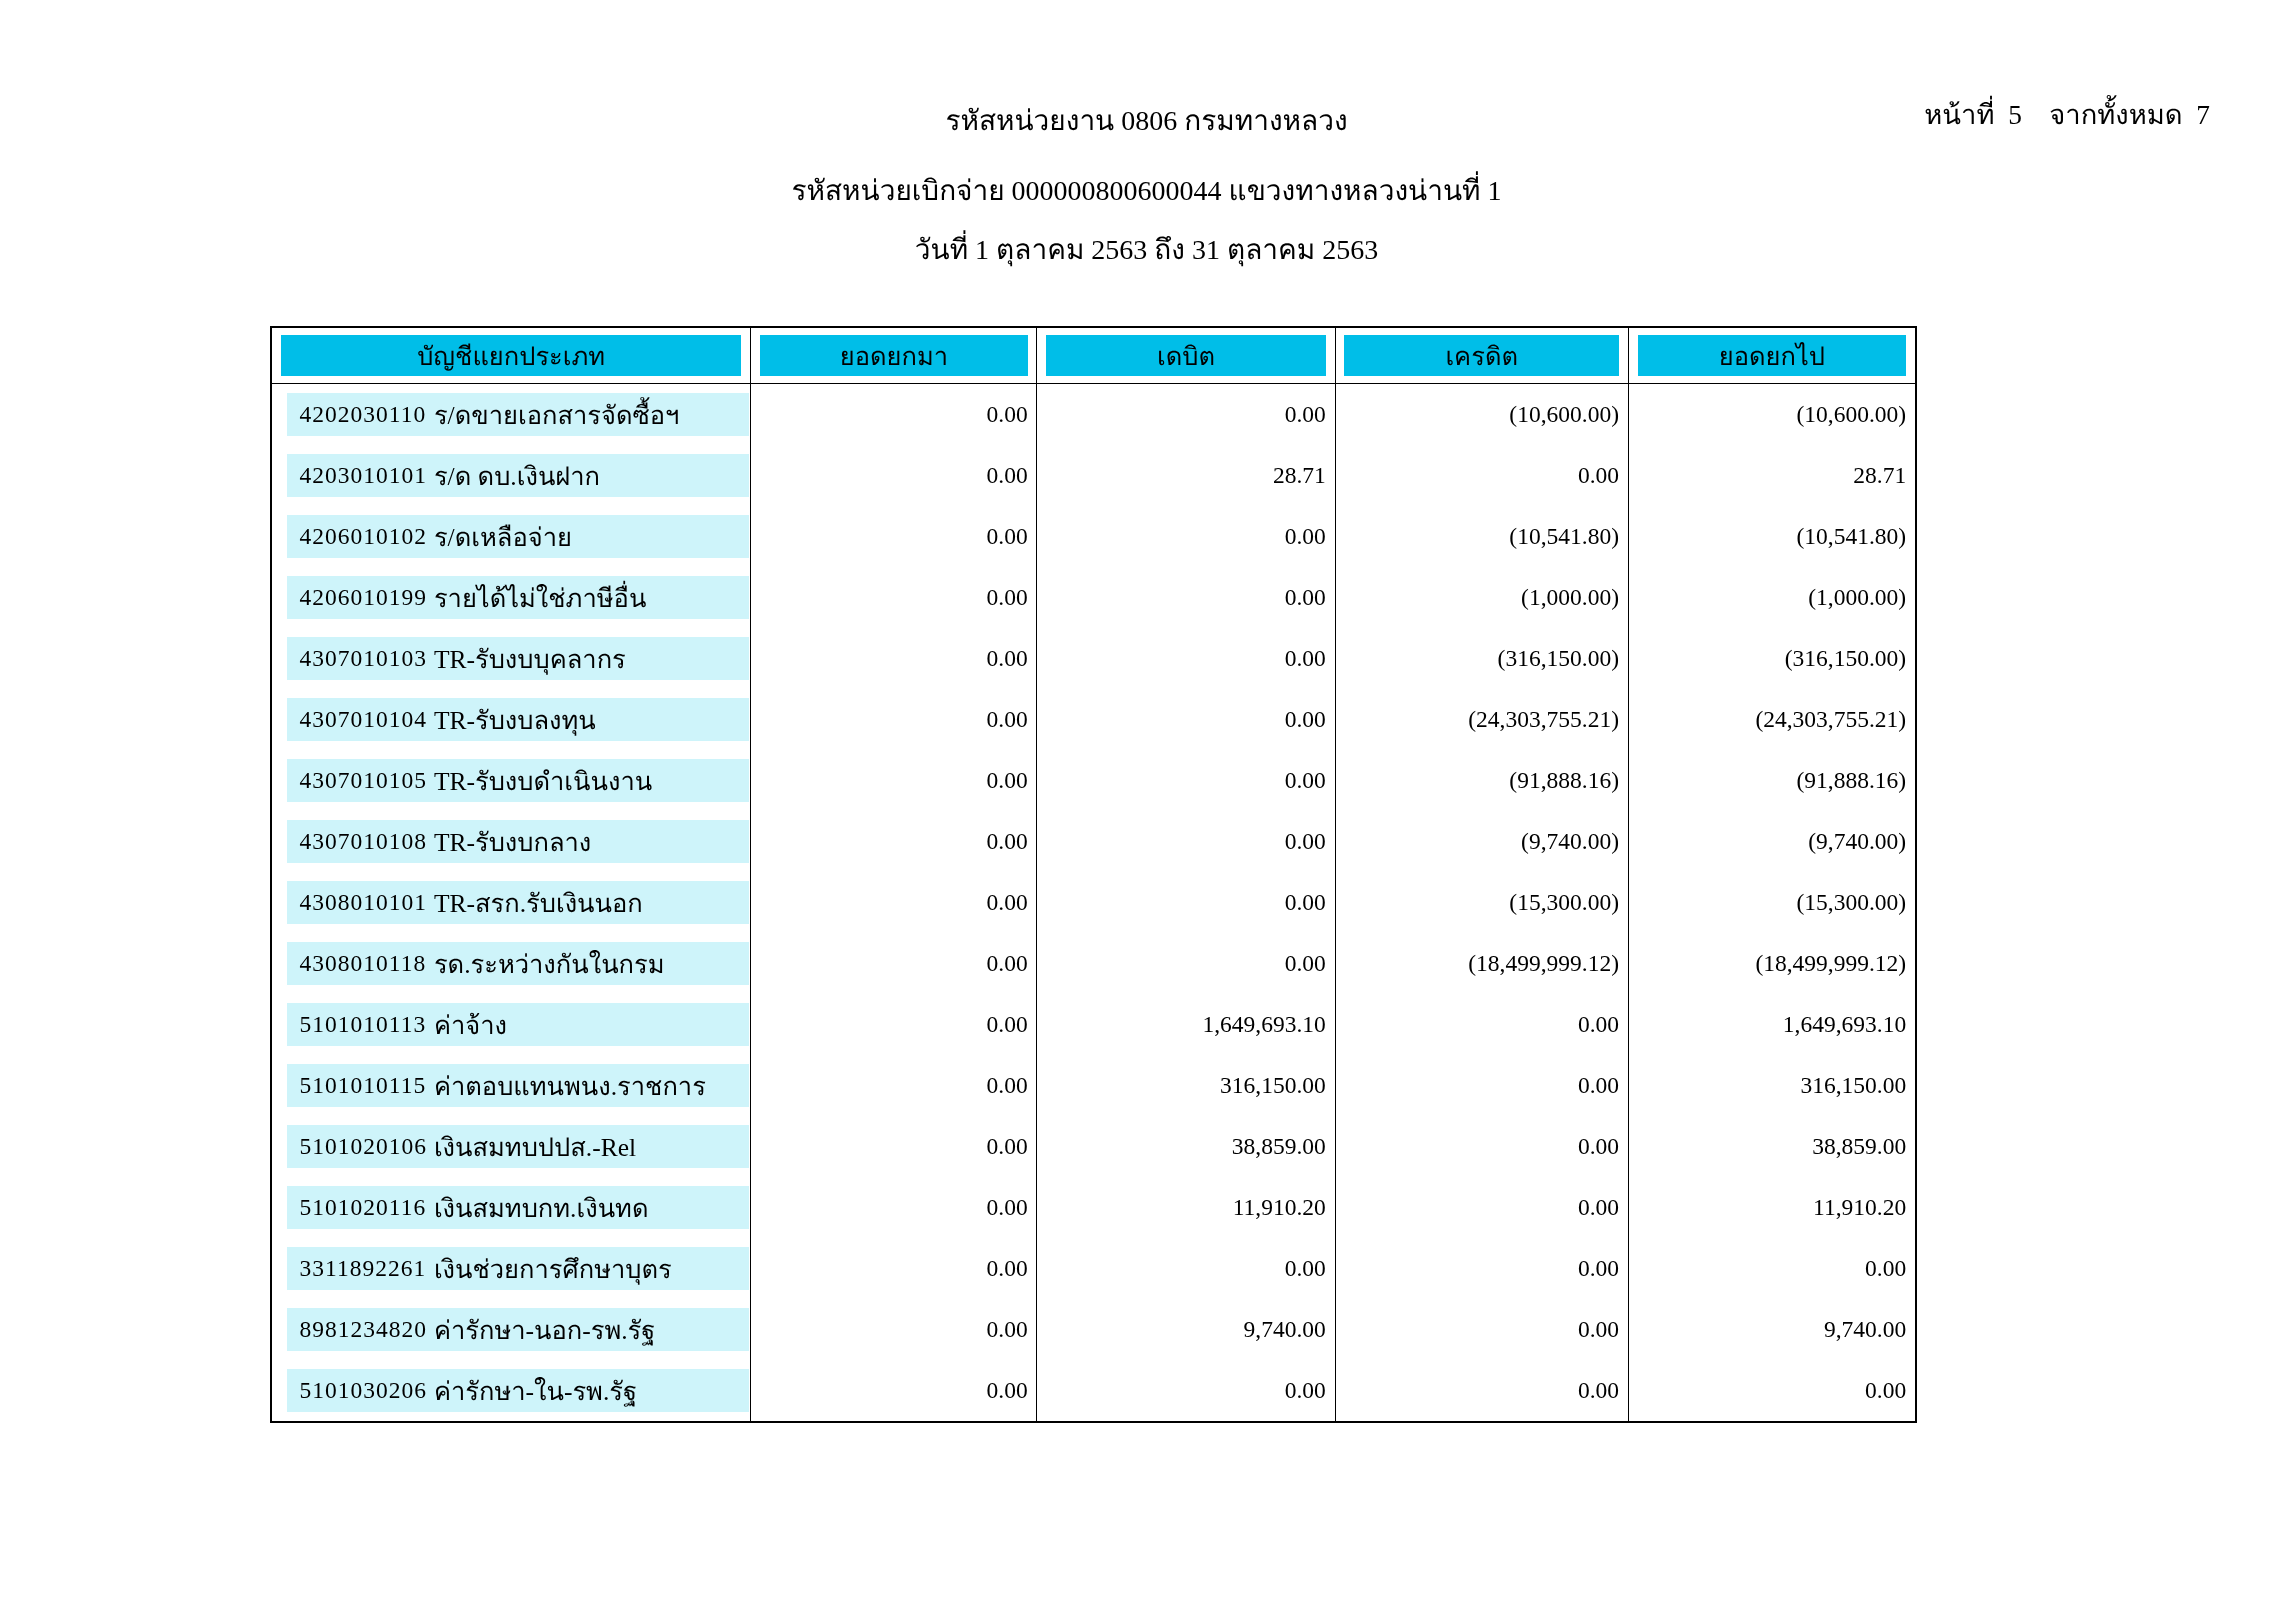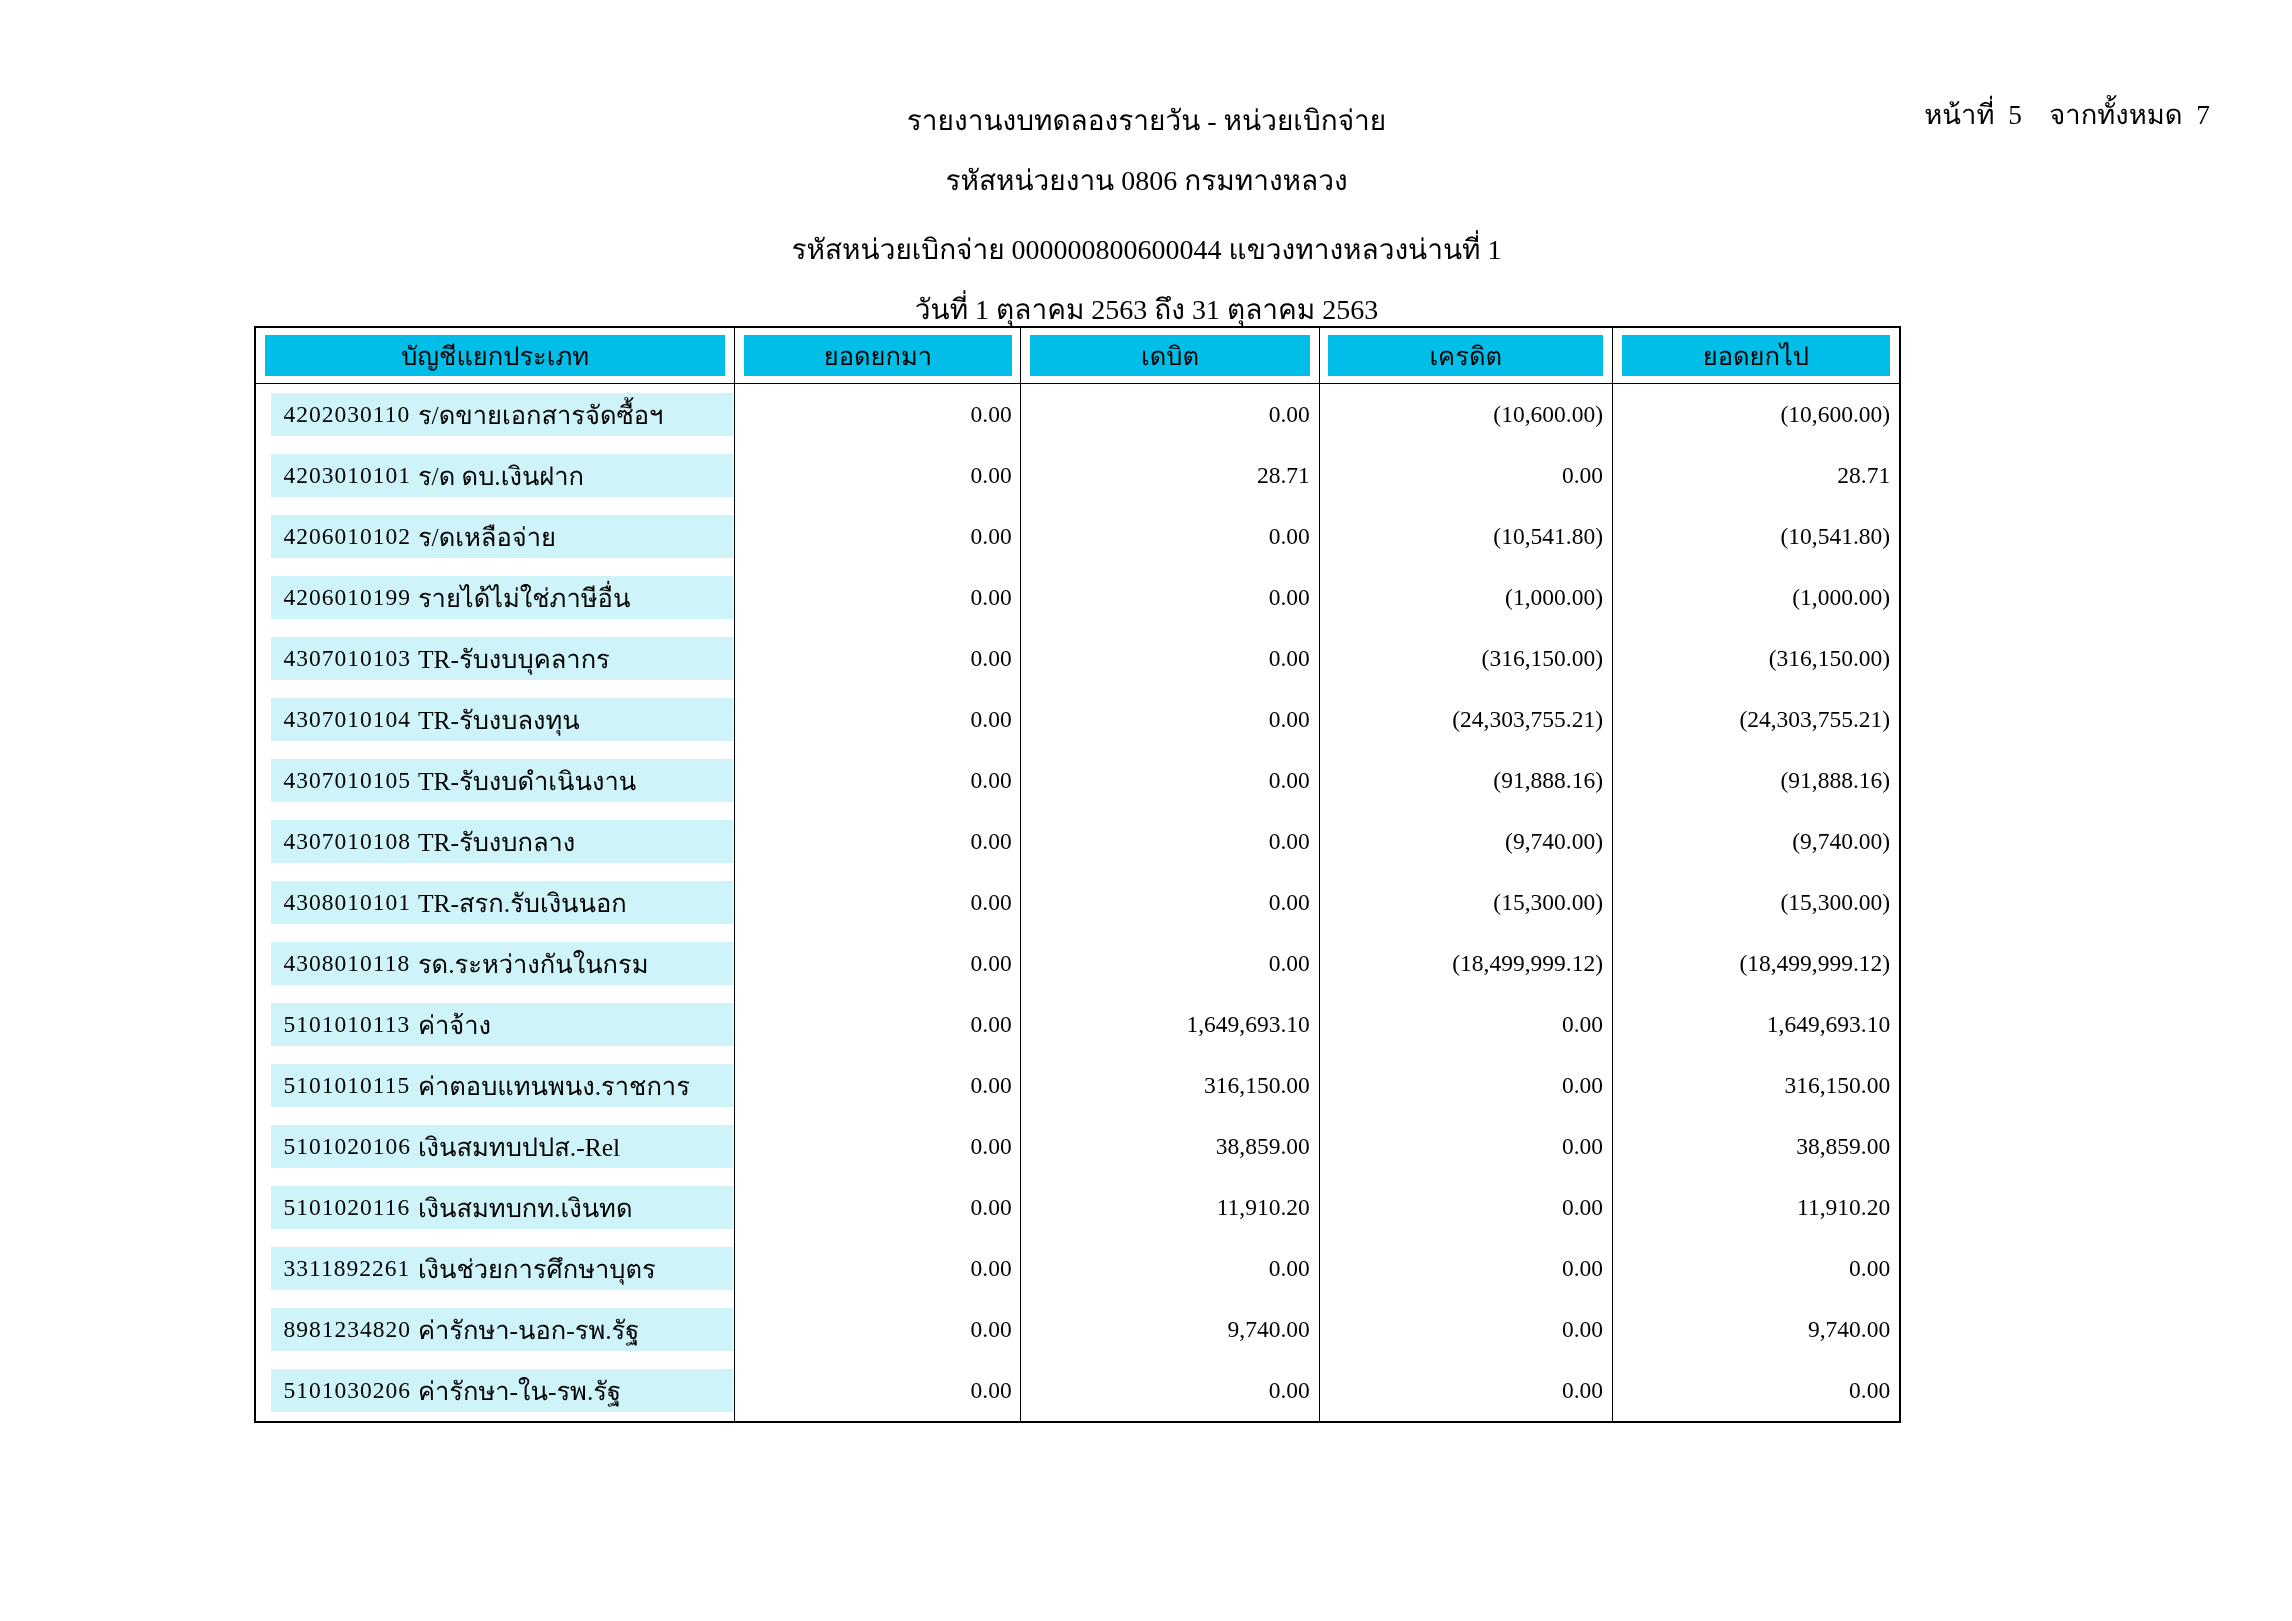--- a/index.html
+++ b/index.html
@@ -20,21 +20,21 @@
     font-size:27.4px;white-space:pre;
   }
   .report-header{
     position:absolute;top:98px;left:0;width:2293px;
     text-align:center;
   }
   .report-header .line{margin:0 0 15.7px 0;font-size:28px;}
   .report-header .line.sp{margin-bottom:25.5px;}
   
   .tbl-wrap{
-    position:absolute;left:254px;top:326px;
+    position:absolute;left:270px;top:326px;
   }
   table.report{
     border-collapse:separate;border-spacing:0;table-layout:fixed;
     width:1647px;
     border:2px solid #000;border-bottom-width:2.9px;
     background:#fff;
   }
   col.c1{width:478px;}
   col.c2{width:286px;}
   col.c3{width:298px;}
@@ -64,21 +64,20 @@
   td.num{
     text-align:right;padding-right:8.8px;font-size:23.5px;background:#fff;
   }
 </style>
 </head>
 <body>
 
 <div class="page-num">หน้าที่  5    จากทั้งหมด  7</div>
 
 <div class="report-header">
-  <div class="line">รายงานงบทดลองรายวัน - หน่วยเบิกจ่าย</div>
   <div class="line sp">รหัสหน่วยงาน 0806 กรมทางหลวง</div>
   <div class="line">รหัสหน่วยเบิกจ่าย 000000800600044 แขวงทางหลวงน่านที่ 1</div>
   <div class="line">วันที่ 1 ตุลาคม 2563 ถึง 31 ตุลาคม 2563</div>
 </div>
 
 <div class="tbl-wrap">
   <table class="report">
     <colgroup>
       <col class="c1">
         <col class="c2">

